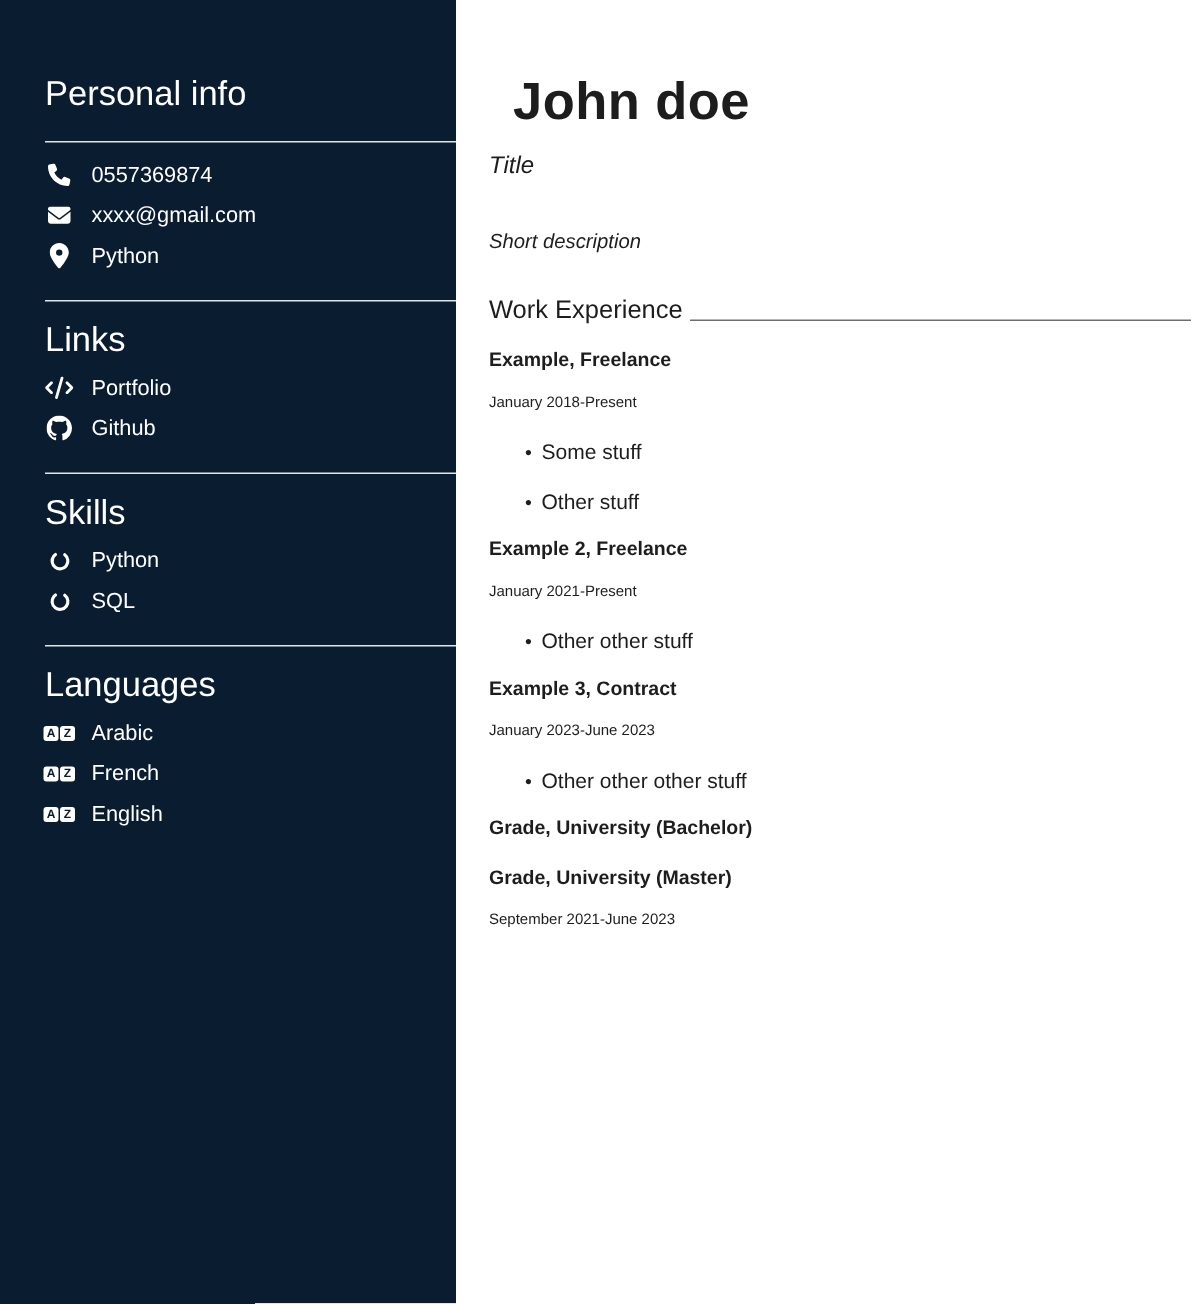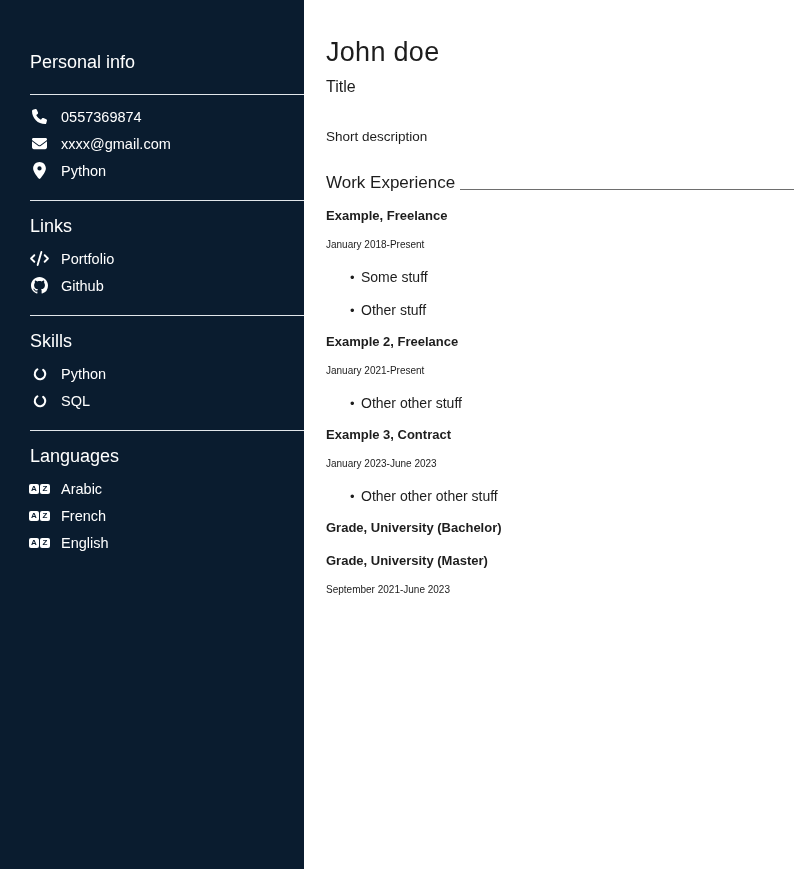--- a/index.html
+++ b/index.html
@@ -17,21 +17,21 @@
     position: absolute;
     left: 0; top: 0;
     width: 304px;
     height: 869px;
     background: #0a1c2f;
     color: #ffffff;
     padding-top: 52px;
   }
   .side-title {
     margin: 0 0 0 30px;
-    font-size: 18px;
+    font-size: 23px;
     font-weight: 400;
     line-height: 21px;
   }
   .side-rule {
     border: none;
     border-top: 1px solid rgba(238,241,245,0.95);
     margin: 0 0 0 30px;
     height: 0;
   }
   .rule-after-title { margin-top: 21px; }
@@ -69,28 +69,28 @@
   
   .main {
     position: absolute;
     left: 304px; top: 0;
     width: 490px;
     height: 869px;
     padding: 34px 0 0 22px;
     color: #1d1d1d;
   }
   .person-name {
-    margin: 0;
-    font-size: 27px;
-    font-weight: 400;
+    margin: 16px;
+    font-size: 35px;
+    font-weight: 700;
     line-height: 36px;
     letter-spacing: 0.3px;
   }
-  .person-title { font-size: 16px; margin-top: 8px; }
-  .person-description { font-size: 13.5px; margin-top: 33px; }
+  .person-title { font-size: 16px; margin-top: 8px; font-style: italic; }
+  .person-description { font-size: 13.5px; margin-top: 33px; font-style: italic; }
   .section-heading {
     display: flex;
     margin-top: 28px;
     font-size: 17px;
     font-weight: 400;
     line-height: 21px;
   }
   .section-rule {
     flex: 1;
     align-self: flex-end;

